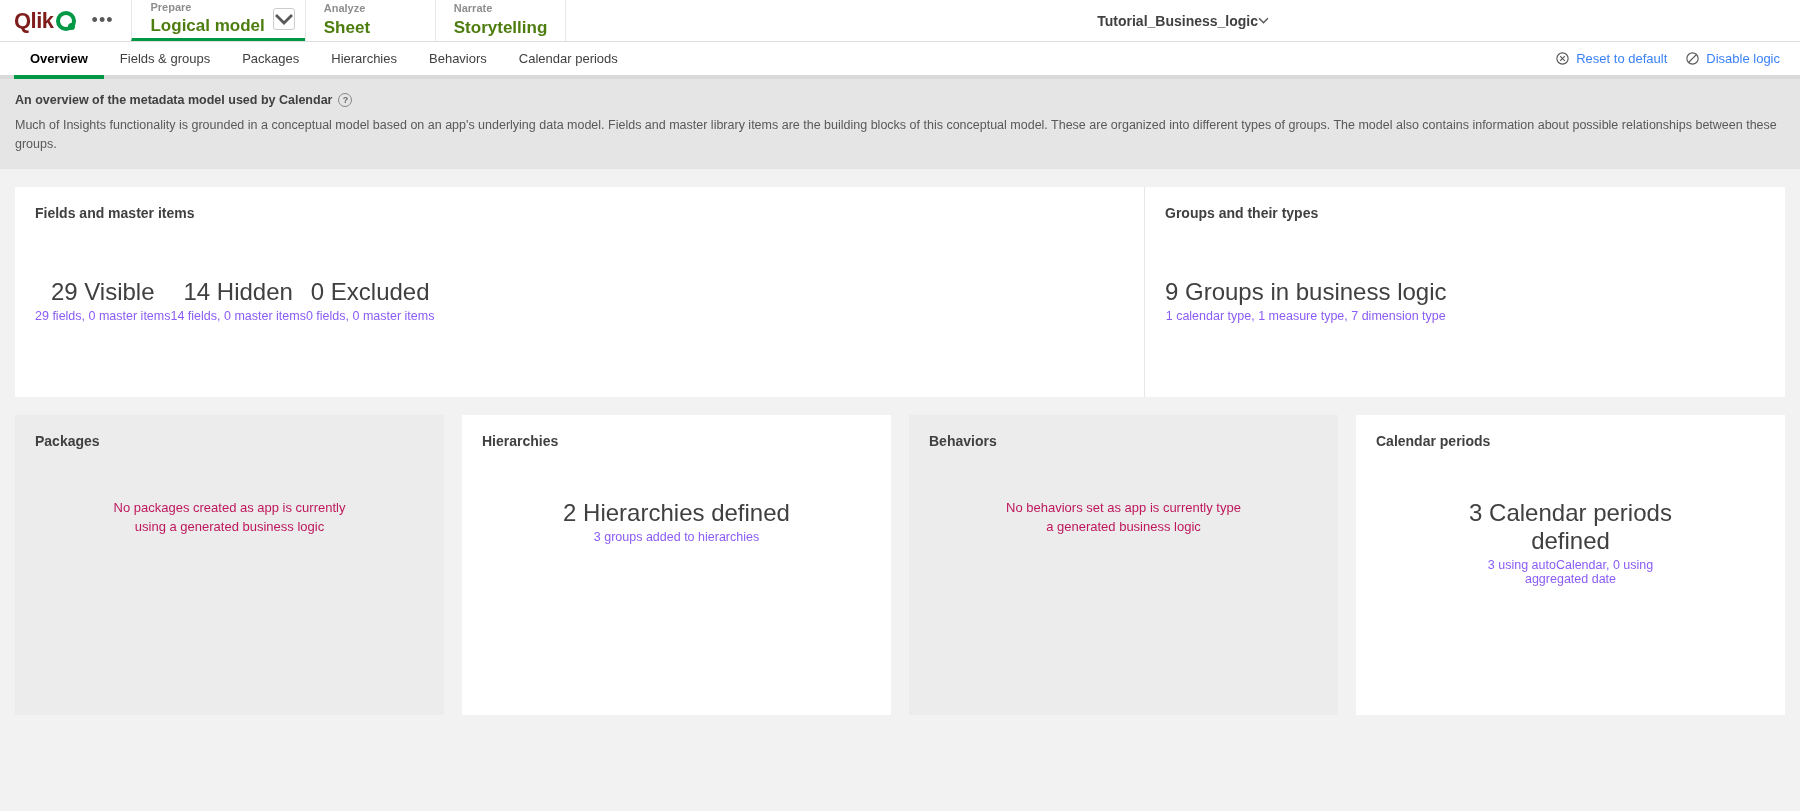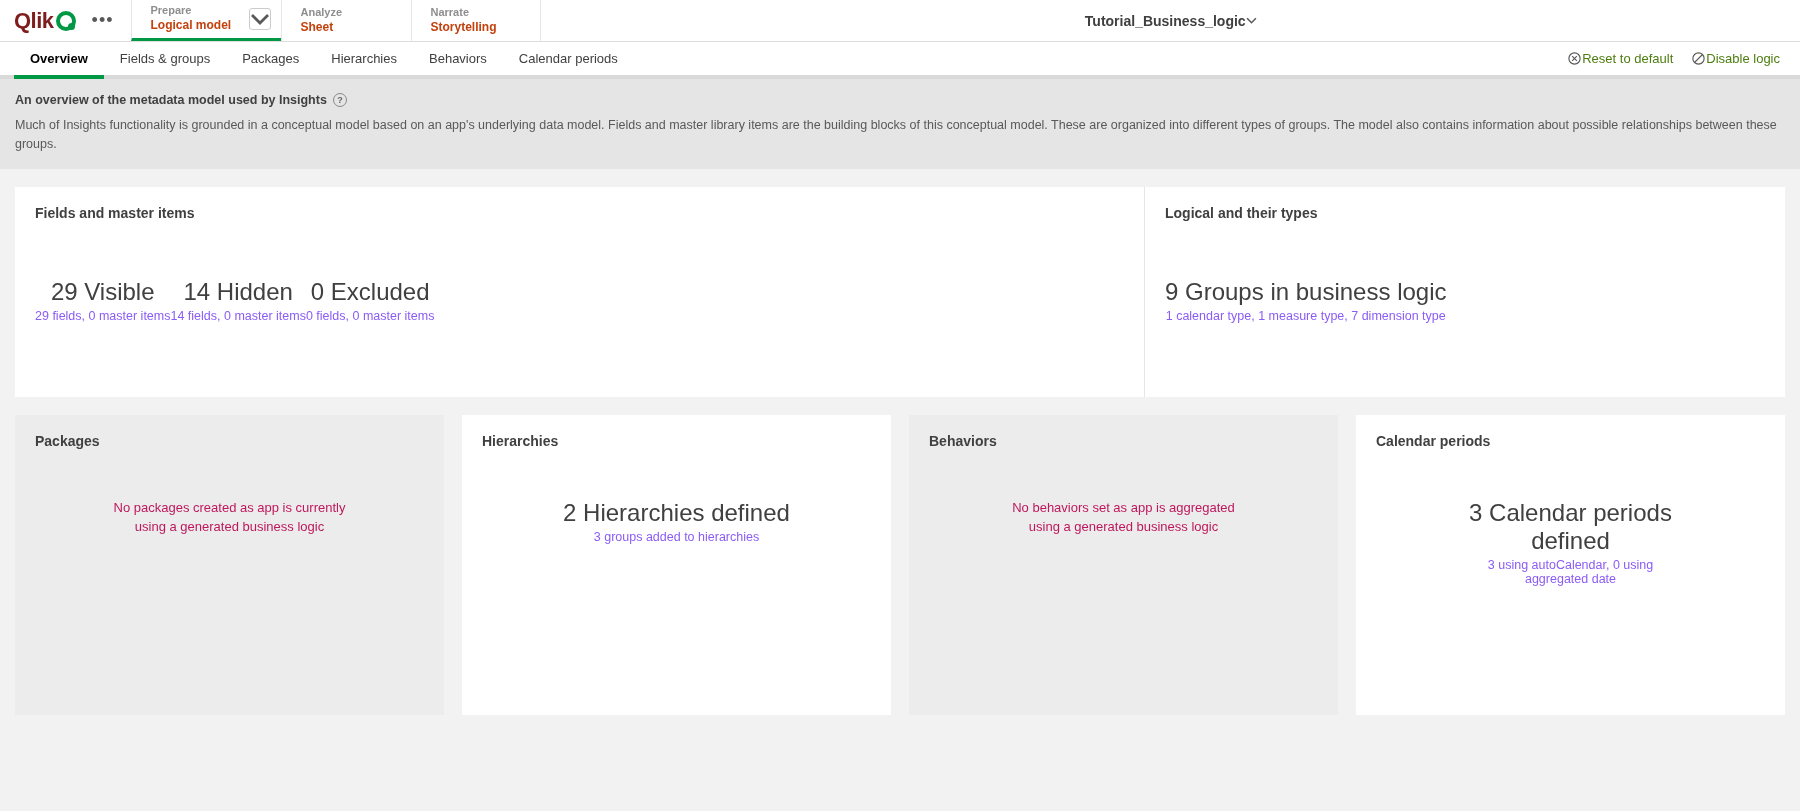--- a/index.html
+++ b/index.html
@@ -66,21 +66,21 @@
     flex-direction: column;
     justify-content: center;
     padding: 0 18px;
     border-left: 1px solid #e6e6e6;
     min-width: 130px;
     cursor: pointer;
     position: relative;
   }
   .nav-tab:last-child { border-right: 1px solid #e6e6e6; }
   .nav-tab .top { font-size: 11px; color: #8e8e8e; line-height: 1.2; }
-  .nav-tab .bot { font-size: 12px; color: #c2410c; line-height: 1.3; margin-top: 1px; }
+  .nav-tab .bot { font-size: 17px; color: #4d7c0f; line-height: 1.3; margin-top: 1px; }
   .nav-tab.active { border-bottom: 3px solid #009845; }
   .nav-tab .chev {
     position: absolute;
     right: 10px;
     top: 50%;
     transform: translateY(-50%);
     width: 22px; height: 22px;
     border: 1px solid #ccc;
     border-radius: 3px;
     display: flex;
@@ -132,22 +132,23 @@
   .subnav-spacer { flex: 1; }
   .subnav-right {
     display: flex;
     align-items: center;
     gap: 18px;
     padding-right: 20px;
   }
   .subnav-btn {
     display: flex;
     align-items: flex-end;
+    gap: 6px;
     font-size: 13px;
-    color: #4d7c0f;
+    color: #3b82f6;
     cursor: pointer;
   }
   .subnav-btn svg { width: 15px; height: 15px; }
   
   .desc {
     padding: 12px 15px 16px 15px;
     color: #595959;
     font-size: 12.5px;
     line-height: 1.5;
     background: #e5e5e5;
@@ -305,21 +306,21 @@
           <circle cx="8" cy="8" r="6" stroke="#595959" stroke-width="1.2" fill="none"></circle>
           <path d="M4 12 L12 4" stroke="#595959" stroke-width="1.2"></path>
         </svg>
       <span>Disable logic</span>
     </div>
   </div>
 </div>
 
 <div class="desc">
   <div class="desc-title">
-    <span>An overview of the metadata model used by Insights</span>
+    <span>An overview of the metadata model used by Calendar</span>
     <span class="help-icon">?</span>
   </div>
   <div>Much of Insights functionality is grounded in a conceptual model based on an app's underlying data model. Fields and master library items are the building blocks of this conceptual model. These are organized into different types of groups. The model also contains information about possible relationships between these groups.</div>
 </div>
 
 <div class="cards-row1">
   <div class="card1-left">
     <div class="card-title">Fields and master items</div>
     <div class="stats-row">
       <div class="stat">
@@ -330,21 +331,21 @@
         <div class="stat-big">14 Hidden</div>
         <div class="stat-sub">14 fields, 0 master items</div>
       </div>
       <div class="stat">
         <div class="stat-big">0 Excluded</div>
         <div class="stat-sub">0 fields, 0 master items</div>
       </div>
     </div>
   </div>
   <div class="card1-right">
-    <div class="card-title">Logical and their types</div>
+    <div class="card-title">Groups and their types</div>
     <div class="stats-row">
       <div class="stat">
         <div class="stat-big">9 Groups in business logic</div>
         <div class="stat-sub">1 calendar type, 1 measure type, 7 dimension type</div>
       </div>
     </div>
   </div>
 </div>
 
 <div class="cards-row2">
@@ -354,21 +355,21 @@
   </div>
   <div class="card2">
     <div class="card-title">Hierarchies</div>
     <div class="card2-body">
       <div class="stat-big">2 Hierarchies defined</div>
       <div class="stat-sub">3 groups added to hierarchies</div>
     </div>
   </div>
   <div class="card2 empty">
     <div class="card-title">Behaviors</div>
-    <div class="card2-body msg">No behaviors set as app is aggregated using a generated business logic</div>
+    <div class="card2-body msg">No behaviors set as app is currently type a generated business logic</div>
   </div>
   <div class="card2">
     <div class="card-title">Calendar periods</div>
     <div class="card2-body">
       <div class="stat-big" style="max-width:220px;">3 Calendar periods defined</div>
       <div class="stat-sub" style="max-width:220px;">3 using autoCalendar, 0 using aggregated date</div>
     </div>
   </div>
 </div>
 

